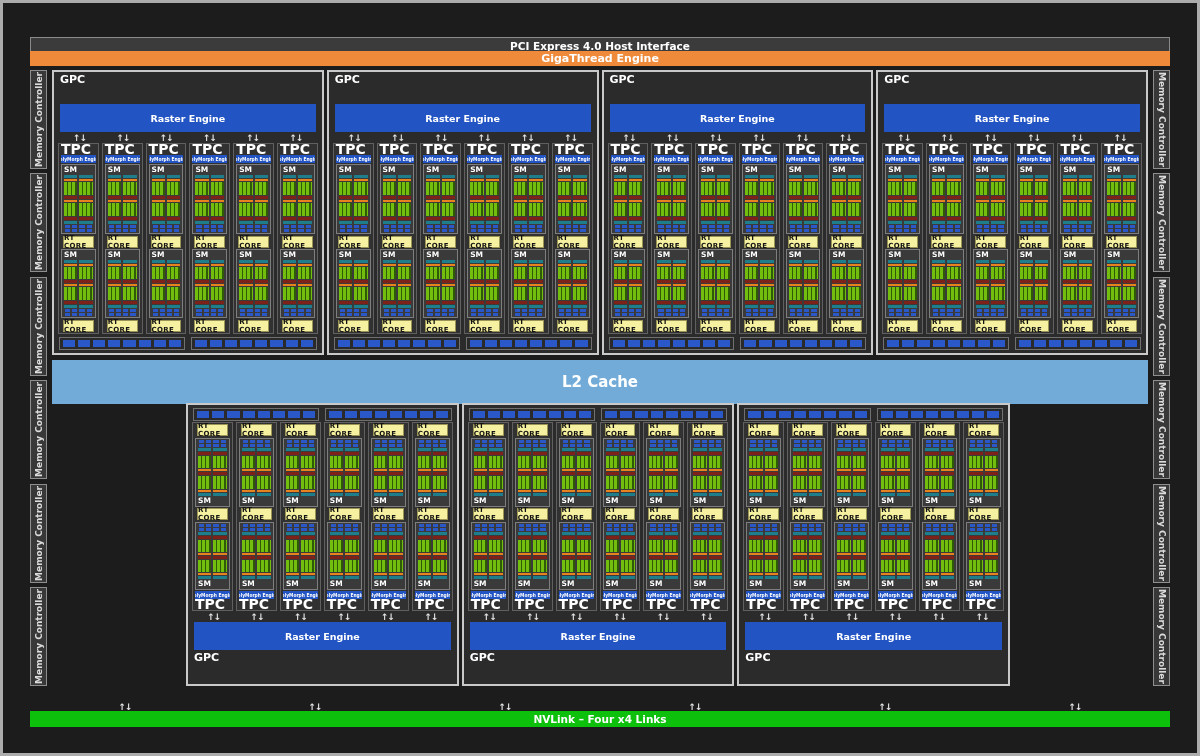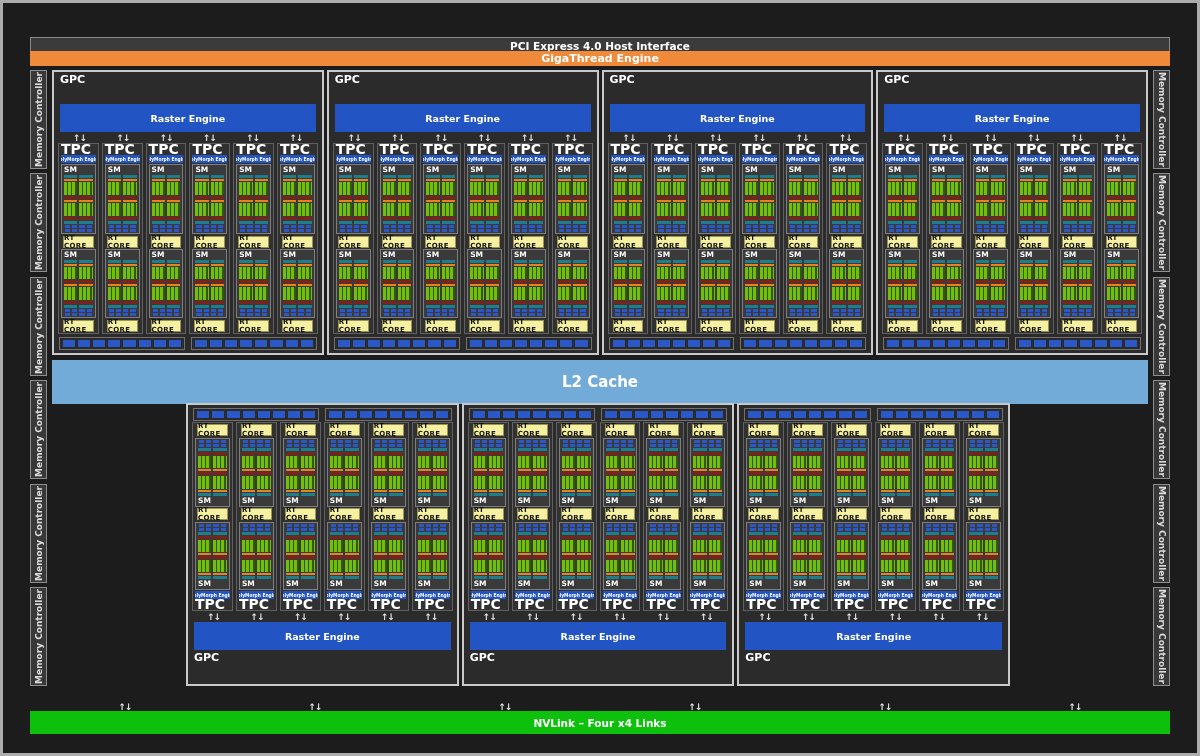--- a/index.html
+++ b/index.html
@@ -11,21 +11,21 @@
     overflow:hidden;
   }
   .frame{position:absolute;inset:0;border:3px solid var(--frame,#ACACAC);pointer-events:none;z-index:50;}
 
   
   .hbar{position:absolute;left:30px;width:1140px;display:flex;align-items:center;justify-content:center;
         color:#fff;font-weight:bold;}
   .pcie{top:37px;height:17px;background:var(--bar_dark);border:1px solid #8A8A8A;font-size:10.5px;}
   .giga{top:51px;height:15px;background:var(--gigathread_orange);font-size:11px;}
   .hub{top:688px;height:15px;background:var(--hub_gray);font-size:10.5px;}
-  .nvlink{top:711px;height:23px;background:var(--nvlink_green);font-size:10.5px;}
+  .nvlink{top:711px;height:16px;background:var(--nvlink_green);font-size:10.5px;}
   .l2{position:absolute;left:52px;top:360px;width:1096px;height:44px;background:var(--l2_blue);
       display:flex;align-items:center;justify-content:center;color:#fff;font-weight:bold;font-size:15px;}
   .hub-arrows{position:absolute;left:30px;top:702px;width:1140px;height:9px;display:flex;
       justify-content:space-around;align-items:center;}
   .arrow-pair{color:#E4E4E4;font-size:9px;font-weight:bold;letter-spacing:-1px;line-height:8px;}
 
   
   .mc-col{position:absolute;top:70px;width:17px;height:616px;display:flex;flex-direction:column;justify-content:space-between;}
   .mc-col.left{left:30px;} .mc-col.right{left:1153px;}
   .mc{height:99px;background:#383838;border:1px solid #8E8E8E;display:flex;align-items:center;justify-content:center;overflow:hidden;}

